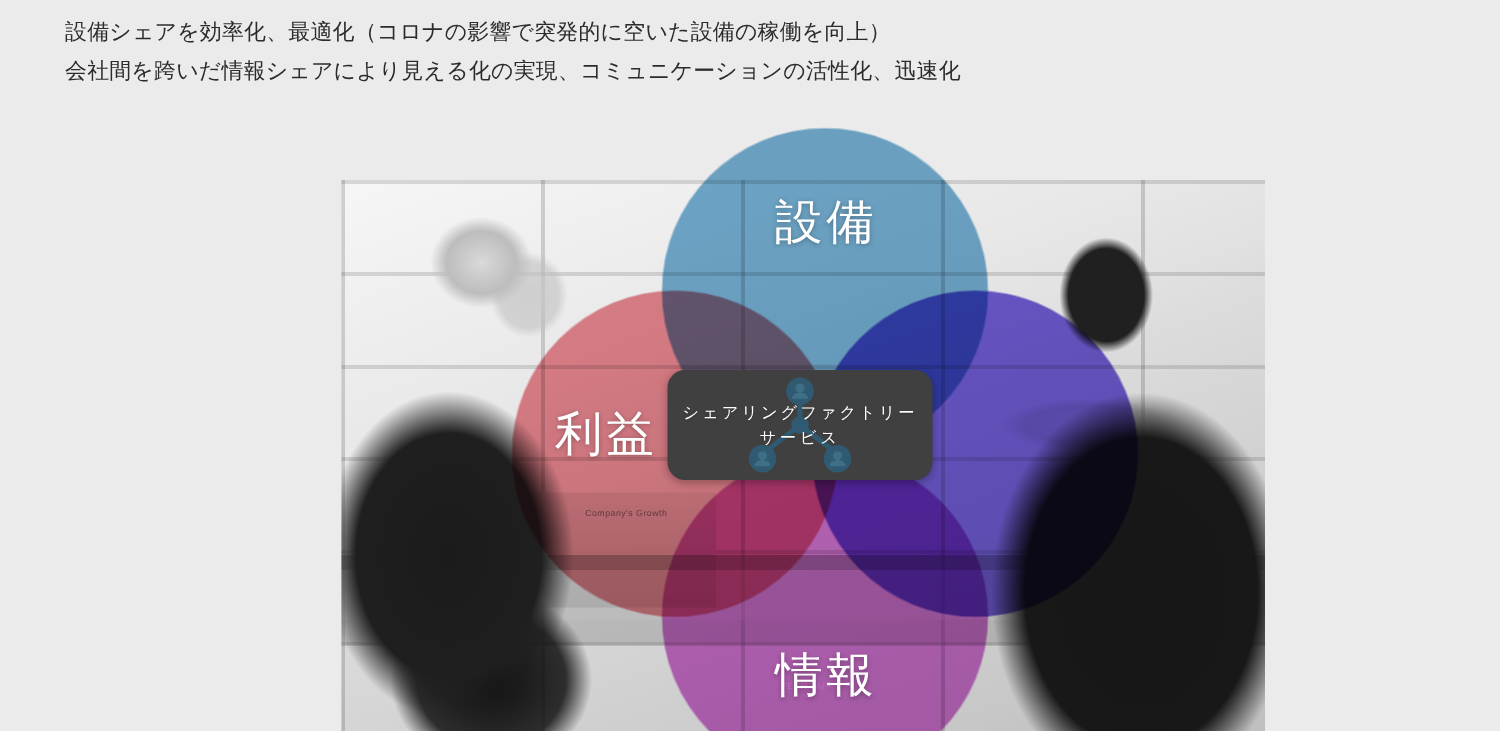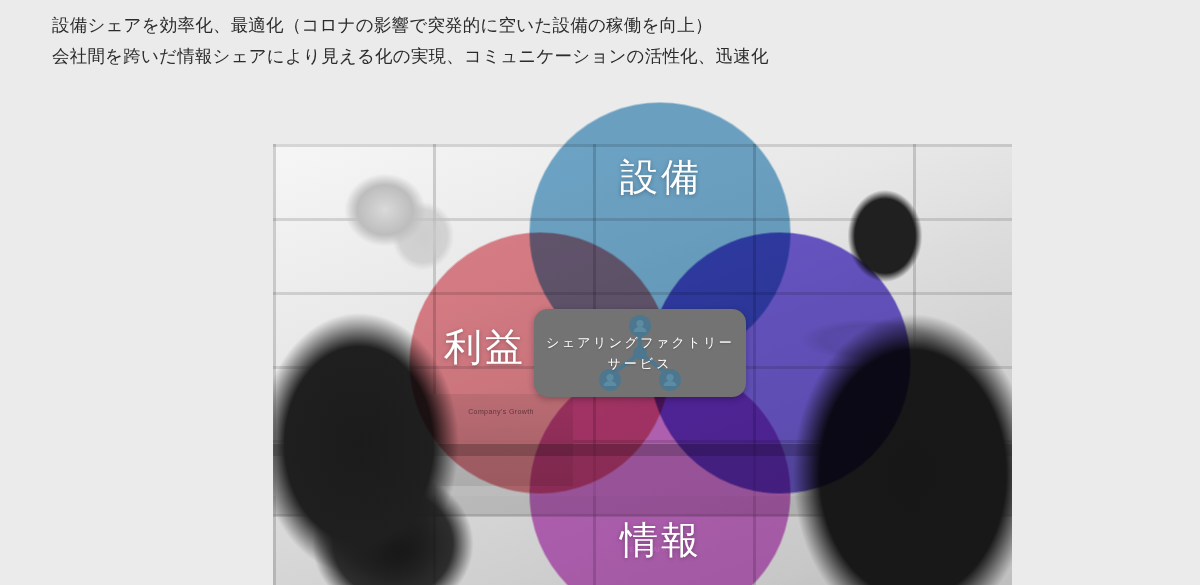--- a/index.html
+++ b/index.html
@@ -161,25 +161,24 @@
   #label-equipment   { left:600px; top:152px; }
   #label-profit      { left:424px; top:322px; }
   #label-resource    { left:784px; top:322px; }
   #label-information { left:600px; top:515px; }
 
   
   #service-card {
     position:absolute;
     left:534px; top:296px;
     width:212px; height:88px;
-    background:#737373;
+    background:#404040;
     border-radius:14px;
     box-shadow:0 2px 7px rgba(0,0,0,0.28);
     overflow:hidden;
-    margin-top:13px;
   }
   #network-icon {
     position:absolute;
     left:50%; top:50%;
     transform:translate(-50%,-50%);
     opacity:0.42;
   }
   #service-text {
     position:absolute;
     left:0; top:0;
@@ -188,21 +187,21 @@
     flex-direction:column;
     align-items:center;
     justify-content:center;
     gap:4px;
     color:#ffffff;
     font-size:13px;
     letter-spacing:2.4px;
     line-height:17px;
     text-shadow:0 1px 2px rgba(0,0,0,0.22);
   }
-  .svc-line2 { letter-spacing:3px; }
+  .svc-line2 { letter-spacing:3px;font-family:Liberation Mono, monospace; }
 </style>
 </head>
 <body>
 
 <div id="slide">
 
   <div id="bullets">
     <div class="bullet-line">設備シェアを効率化、最適化（コロナの影響で突発的に空いた設備の稼働を向上）</div>
     <div class="bullet-line">会社間を跨いだ情報シェアにより見える化の実現、コミュニケーションの活性化、迅速化</div>
   </div>

